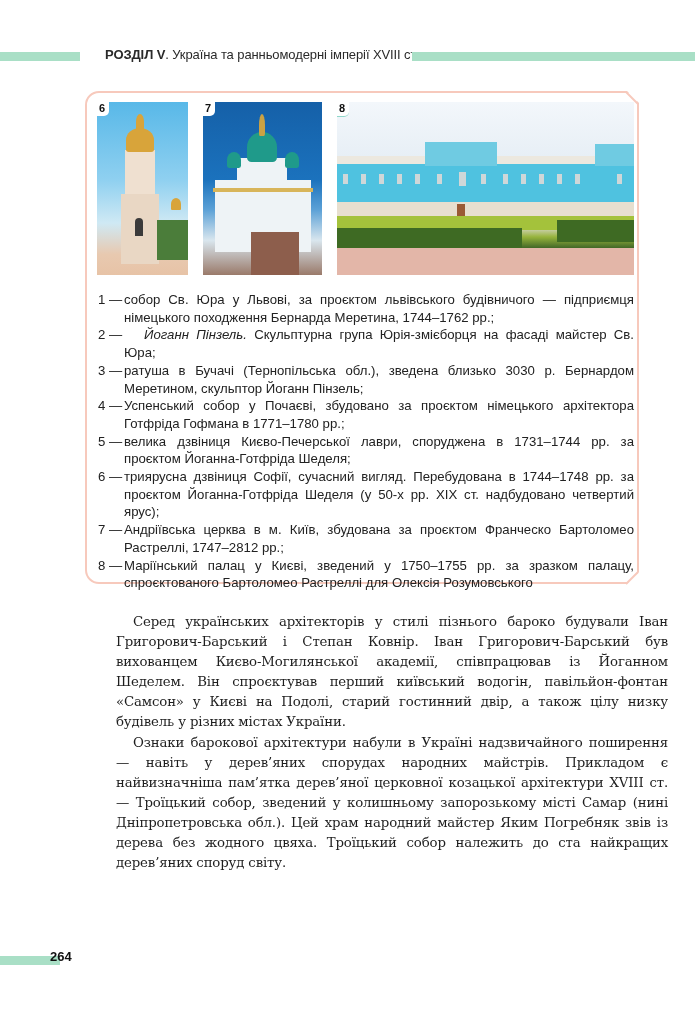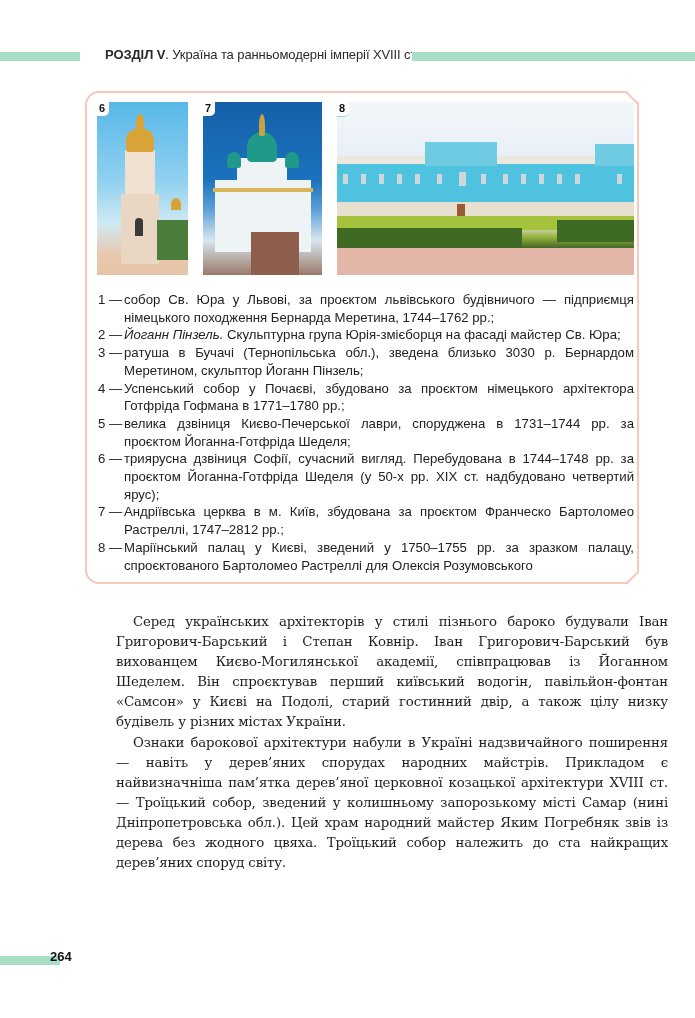--- a/index.html
+++ b/index.html
@@ -39,21 +39,21 @@
 
   .photo-label {
     position: absolute; background: #fff; font-weight: bold; font-size: 11px; color: #111;
     padding: 0 4px 1px 2px; border-radius: 0 0 5px 0; line-height: 13px;
   }
 
   .captions { position: absolute; left: 98px; top: 291px; width: 536px; font-size: 13.2px; line-height: 17.7px; color: #222; }
   .cap { display: flex; }
   .cap .num { width: 26px; flex: none; white-space: nowrap; }
   .cap .txt { flex: 1; text-align: justify; }
-  .cap em { font-style: italic; }
+  .cap em { font-style: italic; margin-left: 20px; }
 
   .body-text { position: absolute; left: 88px; top: 612px; width: 552px; font-family: "DejaVu Serif", "Liberation Serif", serif; font-size: 13.3px; line-height: 20.1px; color: #1e1e1e; letter-spacing: -0.15px; margin-left: 28px; }
   .body-text p { margin: 0; text-indent: 17px; text-align: justify; }
 
   .footer-bar { position: absolute; left: 0; top: 956px; width: 60px; height: 9px; background: #a9dfc6; }
   .page-num { position: absolute; left: 50px; top: 949px; font-weight: bold; font-size: 13px; color: #111; }
 </style>
 </head>
 <body>
 

